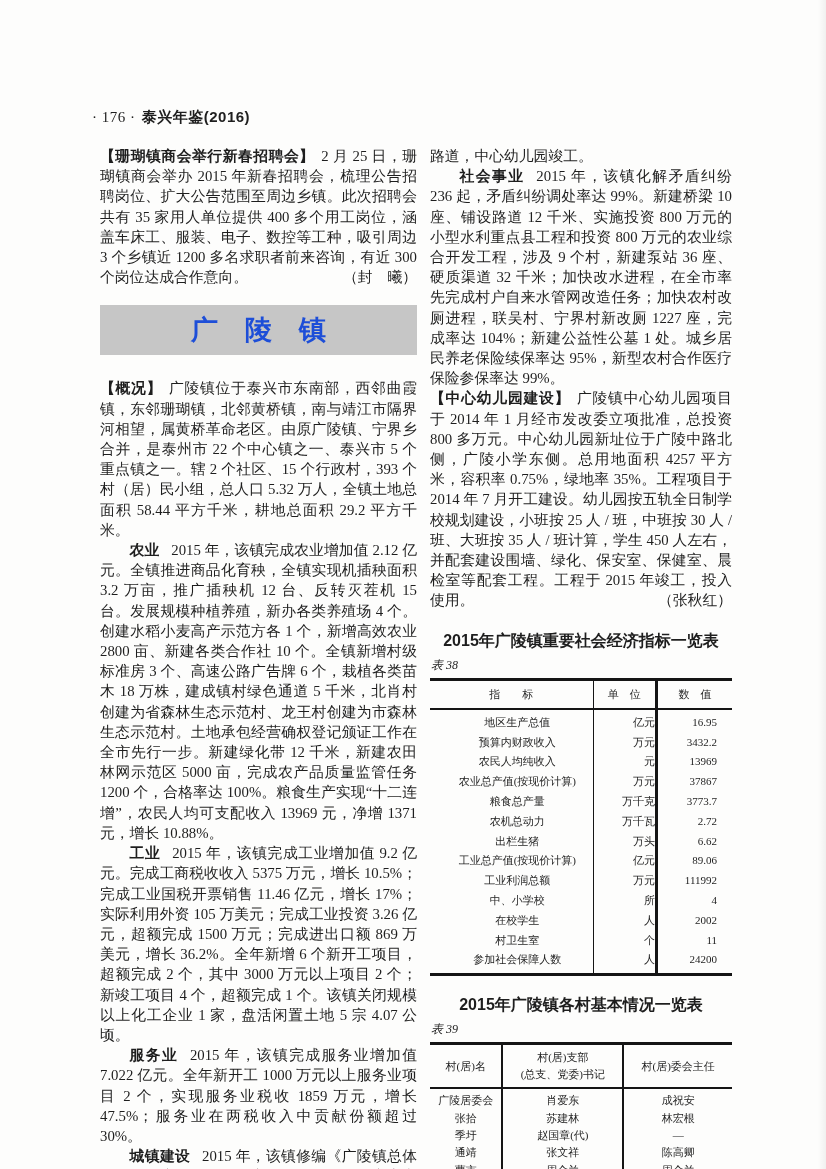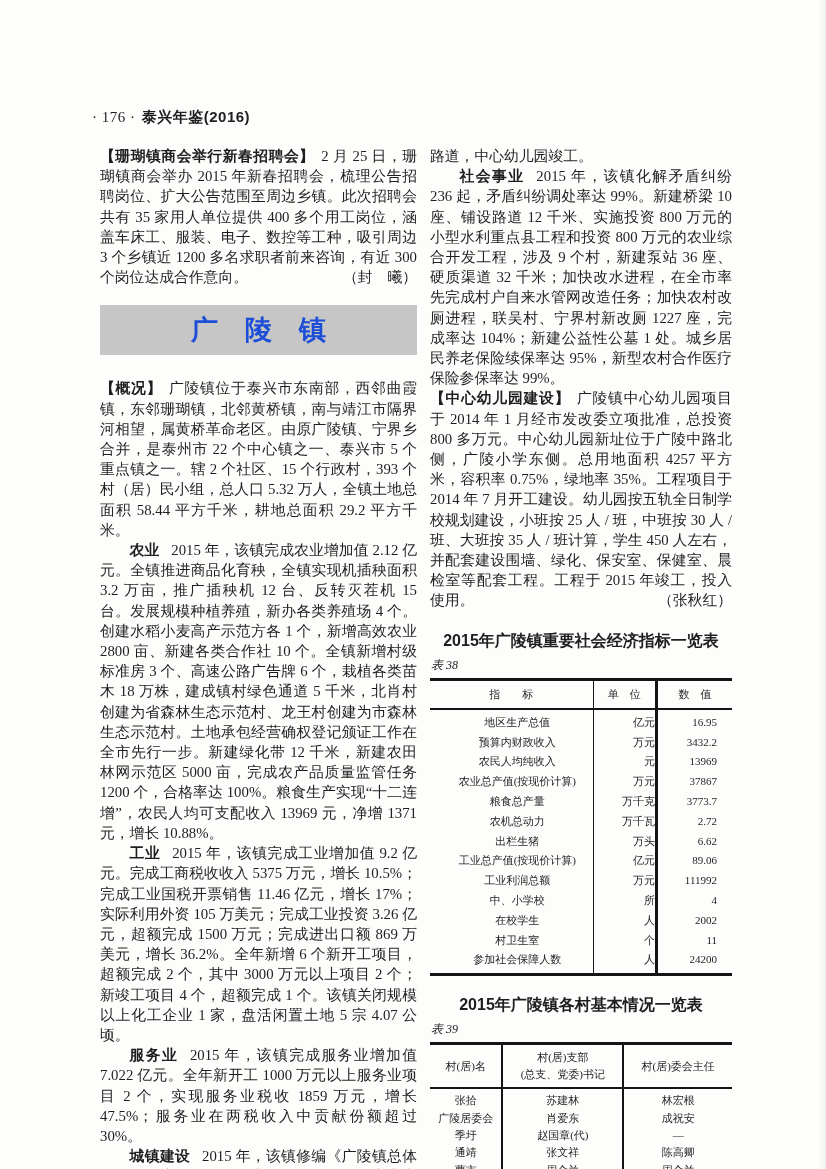--- a/index.html
+++ b/index.html
@@ -216,30 +216,30 @@
             <th>村(居)名</th>
             <th>
               <div>村(居)支部</div>
               <div>(总支、党委)书记</div>
             </th>
             <th>村(居)委会主任</th>
           </tr>
         </thead>
         <tbody>
           <tr>
+              <td>广陵居委会</td>
+              <td>肖爱东</td>
+              <td>成祝安</td>
+            </tr>
+          <tr>
               <td>张拾</td>
               <td>苏建林</td>
               <td>林宏根</td>
             </tr>
           <tr>
-              <td>广陵居委会</td>
-              <td>肖爱东</td>
-              <td>成祝安</td>
-            </tr>
-          <tr>
               <td>季圩</td>
               <td>赵国章(代)</td>
               <td>—</td>
             </tr>
           <tr>
               <td>通靖</td>
               <td>张文祥</td>
               <td>陈高卿</td>
             </tr>
           <tr>

